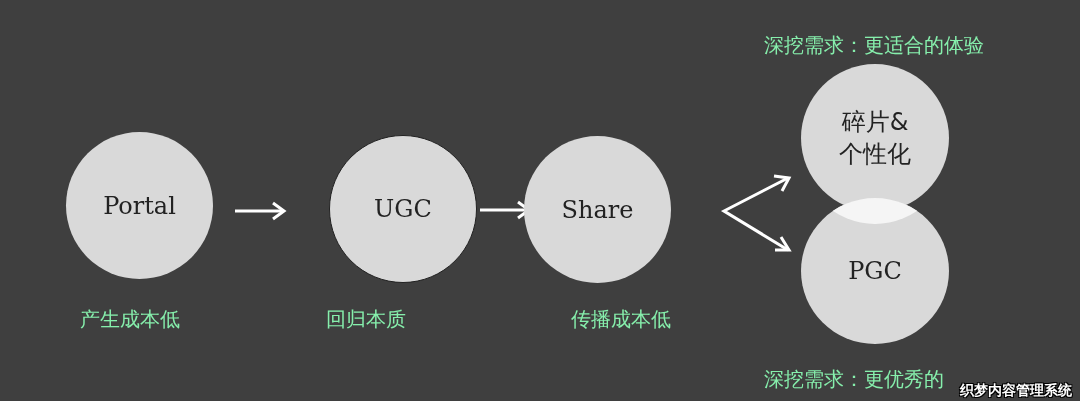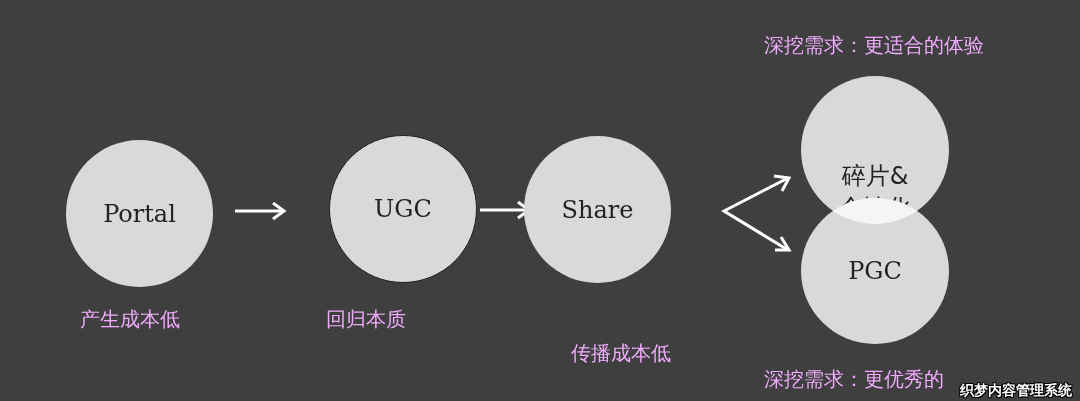--- a/index.html
+++ b/index.html
@@ -2,32 +2,32 @@
 <html><head>
 <meta charset="utf-8">
 <style>
   html, body { margin:0; padding:0; }
   body { width:1080px; height:401px; background:#3f3f3f; position:relative; overflow:hidden;
          font-family:"DejaVu Sans", sans-serif; }
   .circle { position:absolute; border-radius:50%; background:#d9d9d9; display:flex;
             align-items:center; justify-content:center; color:#222; }
   .circle .lbl { font-family:"DejaVu Serif","Liberation Serif", serif; font-size:24px; }
   .circle.zh .lbl { font-family:"DejaVu Sans", sans-serif; font-size:24px; text-align:center; line-height:32px; }
-  .caption { position:absolute; color:#f0abfc; font-size:20px; white-space:nowrap; }
+  .caption { position:absolute; color:#86efac; font-size:20px; white-space:nowrap; }
   .arrow { position:absolute; }
   .overlap { position:absolute; }
   .wm { position:absolute; right:8px; bottom:2px; text-align:center; color:#fff; font-weight:bold;
         text-shadow:1px 1px 0 #000,-1px -1px 0 #000,1px -1px 0 #000,-1px 1px 0 #000; line-height:18px; }
   .wm .l1 { font-size:14px; letter-spacing:0px;margin-left:36px; }
   .wm .l2 { font-size:14px; letter-spacing:2px; font-family:"DejaVu Sans Mono", monospace; }
 </style>
 </head>
 <body>
 
-<div class="circle" style="left:66px;top:140px;width:147px;height:147px;">
+<div class="circle" style="left:66px;top:132px;width:147px;height:147px;">
   <span class="lbl">Portal</span>
 </div>
 <div class="caption" style="left:80px;top:306px;">产生成本低</div>
 
 <svg class="arrow" style="left:233px;top:200px;" width="54" height="22" viewBox="0 0 54 22">
   <line x1="2" y1="11" x2="50" y2="11" stroke="#fff" stroke-width="3"></line>
   <polyline points="40,3 51,11 40,19" fill="none" stroke="#fff" stroke-width="3"></polyline>
 </svg>
 
 <div class="circle" style="left:329px;top:135px;width:148px;height:148px;border:1.5px solid #222;box-sizing:border-box;">
@@ -36,29 +36,29 @@
 <div class="caption" style="left:326px;top:306px;">回归本质</div>
 
 <svg class="arrow" style="left:478px;top:199px;" width="54" height="22" viewBox="0 0 54 22">
   <line x1="2" y1="11" x2="50" y2="11" stroke="#fff" stroke-width="3"></line>
   <polyline points="40,3 51,11 40,19" fill="none" stroke="#fff" stroke-width="3"></polyline>
 </svg>
 
 <div class="circle" style="left:524px;top:136px;width:147px;height:147px;">
   <span class="lbl">Share</span>
 </div>
-<div class="caption" style="left:571px;top:306px;margin-top:34px;">传播成本低</div>
+<div class="caption" style="left:571px;top:306px;">传播成本低</div>
 
 <svg class="arrow" style="left:718px;top:170px;" width="80" height="86" viewBox="0 0 80 86">
   <polyline points="70,8 6,41 70,80" fill="none" stroke="#fff" stroke-width="3"></polyline>
   <polyline points="56,6 71,8 64,21" fill="none" stroke="#fff" stroke-width="3"></polyline>
   <polyline points="57,80 71,80 63,67" fill="none" stroke="#fff" stroke-width="3"></polyline>
 </svg>
 
-<div class="circle zh" style="left:801px;top:76px;width:148px;height:148px;align-items:flex-end;">
+<div class="circle zh" style="left:801px;top:64px;width:148px;height:148px;">
   <div class="lbl">
     <div>碎片&amp;</div>
     <div>个性化</div>
   </div>
 </div>
 <div class="caption" style="left:764px;top:32px;">深挖需求：更适合的体验</div>
 
 <div class="circle" style="left:801px;top:198px;width:148px;height:146px;">
   <span class="lbl">PGC</span>
 </div>

